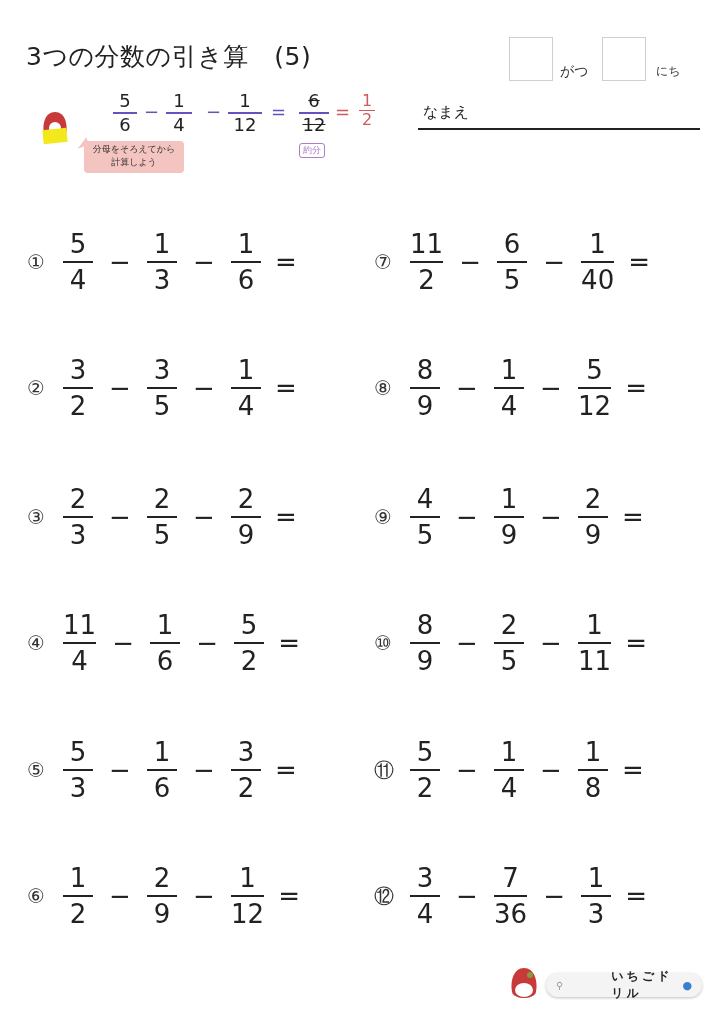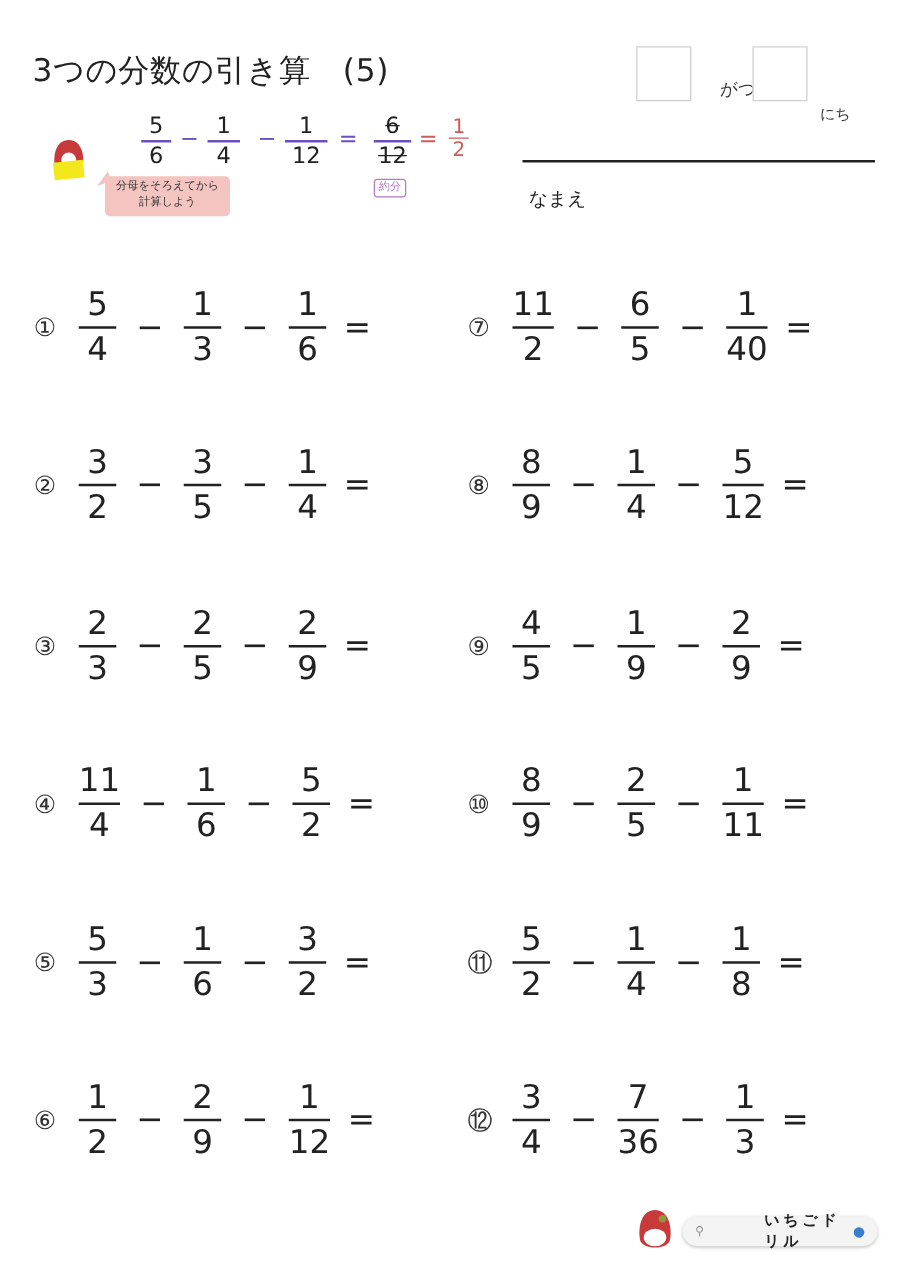--- a/index.html
+++ b/index.html
@@ -1,21 +1,21 @@
 <!DOCTYPE html>
 <html><head>
 <meta charset="utf-8">
 <style>
   html, body { margin:0; padding:0; background:#ffffff; }
   body { width:724px; height:1024px; position:relative; overflow:hidden;
          font-family:"DejaVu Sans", sans-serif; color:#222; }
   .title { position:absolute; left:26px; top:40px; font-size:25px; letter-spacing:0.5px; color:#222; }
   .datebox { position:absolute; width:42px; height:42px; border:1px solid #cfcfcf; background:#fff; }
   .datelbl { position:absolute; font-size:14px; color:#333; }
-  .name-label { position:absolute; left:423px; top:103px; font-size:15px; color:#222;margin-top:47px; }
+  .name-label { position:absolute; left:423px; top:103px; font-size:15px; color:#222; }
   .name-line { position:absolute; left:418px; top:128px; width:282px; height:2px; background:#222; }
   .exfrac { position:absolute; display:flex; flex-direction:column; align-items:center; }
   .exfrac .n, .exfrac .d { line-height:22px; font-size:18px; }
   .exfrac .bar { height:2px; background:#6a4fbf; width:100%; }
   .exop { position:absolute; font-size:18px; color:#6a4fbf; }
   .red { color:#d05a5a; }
   .badge { position:absolute; left:299px; top:143px; font-size:9px; color:#b27ac8; border:1px solid #b27ac8; border-radius:3px; padding:0 3px; line-height:13px; }
   .bubble { position:absolute; left:84px; top:141px; width:100px; height:30px; background:#f3c4c0; border-radius:4px;
             font-size:9px; color:#333; text-align:center; line-height:13px; padding-top:2px; }
   .bubble:before { content:""; position:absolute; left:-8px; top:-2px; border-right:12px solid #f3c4c0; border-top:8px solid transparent; transform:rotate(-20deg); }
@@ -30,23 +30,23 @@
 
   .logo-search { position:absolute; left:546px; top:973px; width:156px; height:24px; border-radius:12px; background:#f4f4f4;
                  box-shadow:0 1px 3px rgba(0,0,0,0.25); display:flex; align-items:center; font-size:12px; font-weight:bold; color:#222; }
 </style>
 </head>
 <body>
 
 <div class="title">3つの分数の引き算　(5)</div>
 
 <div class="datebox" style="left:509px;top:37px;"></div>
-<div class="datelbl" style="left:560px;top:63px;margin-left:16px;">がつ</div>
+<div class="datelbl" style="left:560px;top:63px;">がつ</div>
 <div class="datebox" style="left:602px;top:37px;"></div>
-<div class="datelbl" style="left:656px;top:63px;font-size:12px;margin-top:20px;">にち</div>
+<div class="datelbl" style="left:656px;top:63px;font-size:12px;">にち</div>
 <div class="name-label">なまえ</div>
 <div class="name-line"></div>
 
 <div style="position:absolute;left:40px;top:110px;">
   <svg width="30" height="36" viewBox="0 0 30 36">
     <path d="M15 2 C5 2 2 14 4 24 L26 24 C28 14 25 2 15 2Z" fill="#c83a3a"></path>
     <circle cx="15" cy="18" r="6" fill="#fff"></circle>
     <rect x="3" y="19" width="24" height="14" fill="#f2e81c" transform="rotate(-6 15 26)"></rect>
   </svg>
 </div>

